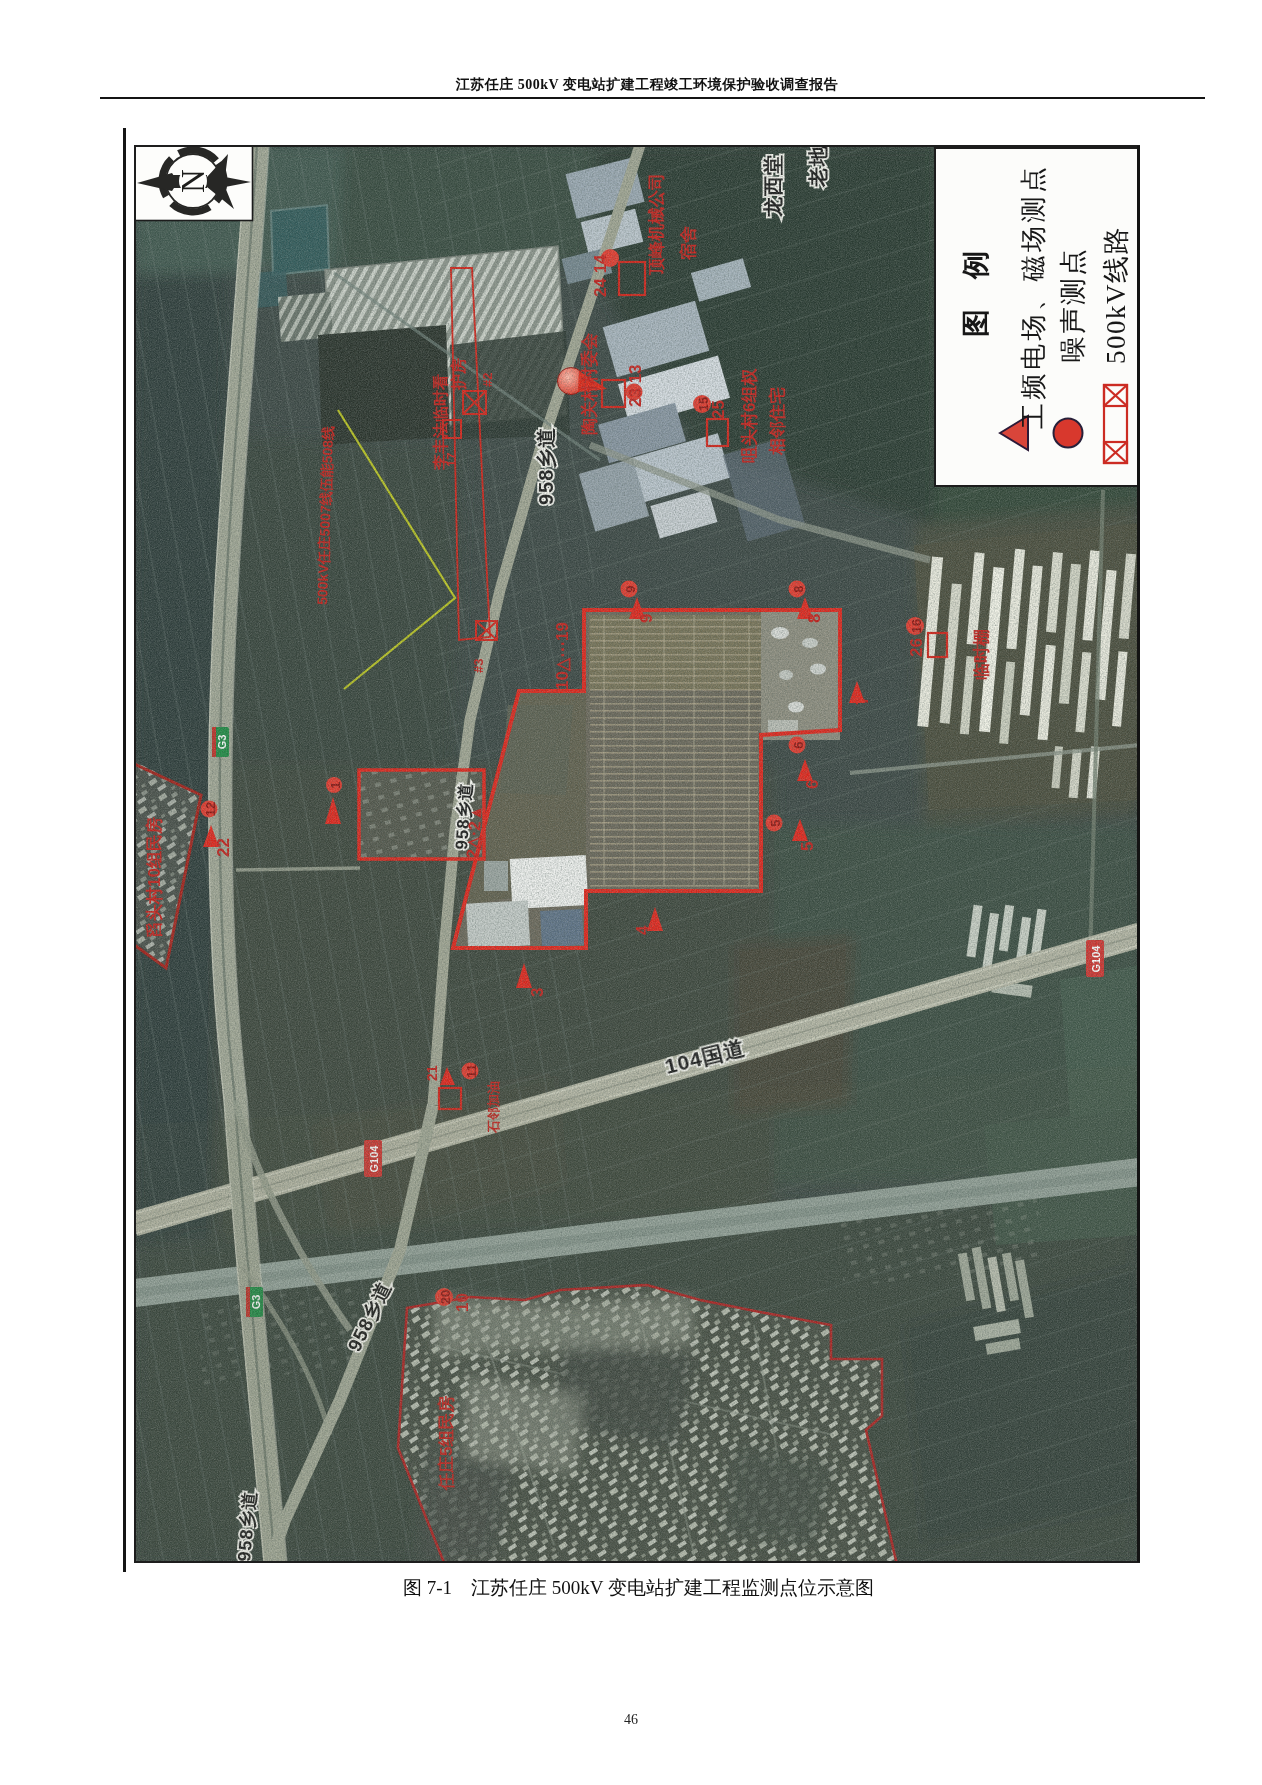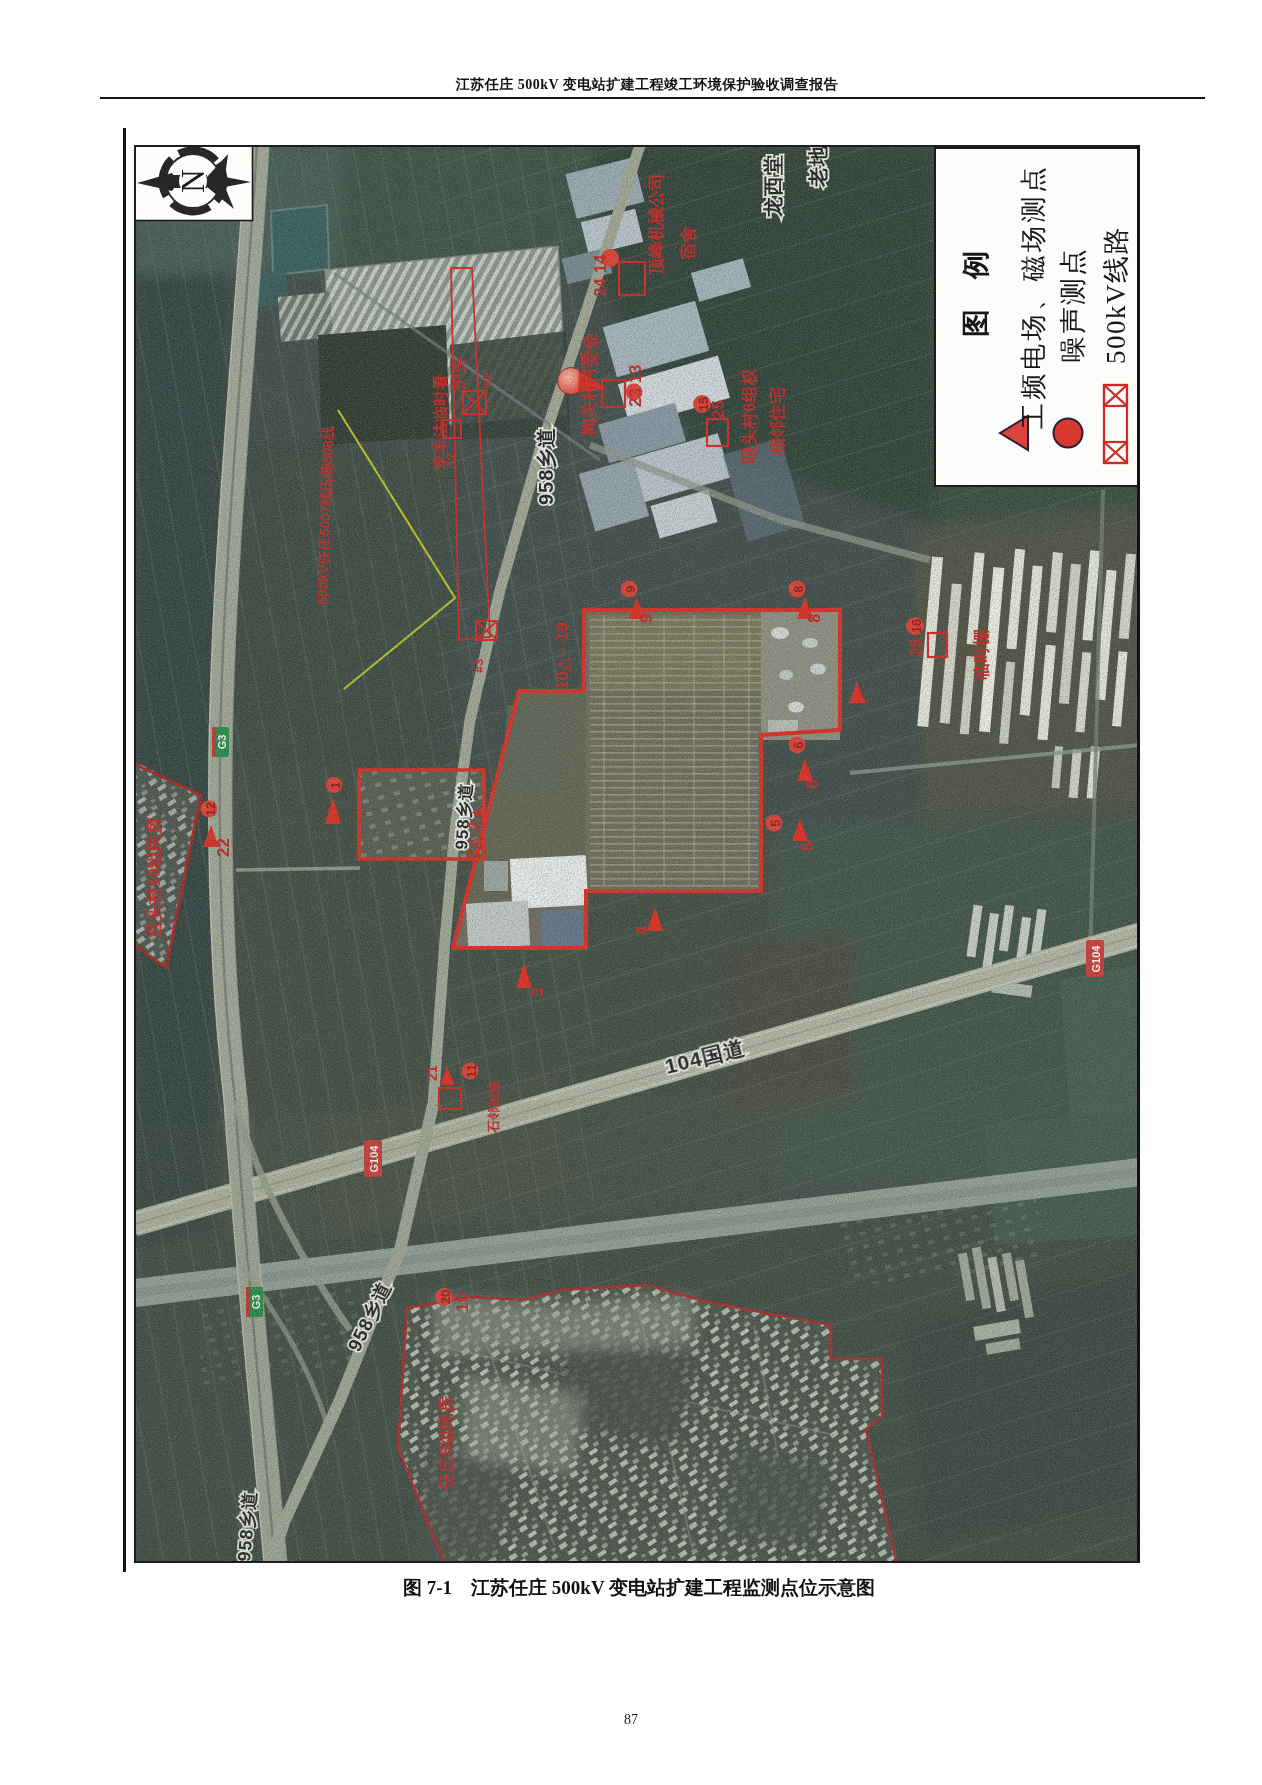--- a/index.html
+++ b/index.html
@@ -490,15 +490,15 @@
   </g>
 
   <text transform="translate(991,219) rotate(-90)" font-size="27" font-family="Liberation Serif, serif" fill="#171717" style="letter-spacing:1.5px">500kV线路</text>
 </g>
 
 <rect x="1" y="1" width="1004" height="1416" fill="none" stroke="#1d1d1d" stroke-width="2"></rect>
 <rect x="1003" y="1" width="3" height="1416" fill="#131313"></rect>
 </svg>
 </div>
 
-<div class="abs" style="left:403px;top:1575px;font-size:19px;font-weight:bold;color:#101010;">图 7-1&nbsp;&nbsp;&nbsp;&nbsp;江苏任庄 500kV 变电站扩建工程监测点位示意图</div>
-
-<div class="abs" style="left:0;top:1712px;width:1262px;text-align:center;font-size:14px;color:#222;">87</div>
+<div class="abs" style="left:403px;top:1575px;font-size:19px;font-weight:normal;color:#101010;">图 7-1&nbsp;&nbsp;&nbsp;&nbsp;江苏任庄 500kV 变电站扩建工程监测点位示意图</div>
+
+<div class="abs" style="left:0;top:1712px;width:1262px;text-align:center;font-size:14px;color:#222;">46</div>
 
 </body></html>

